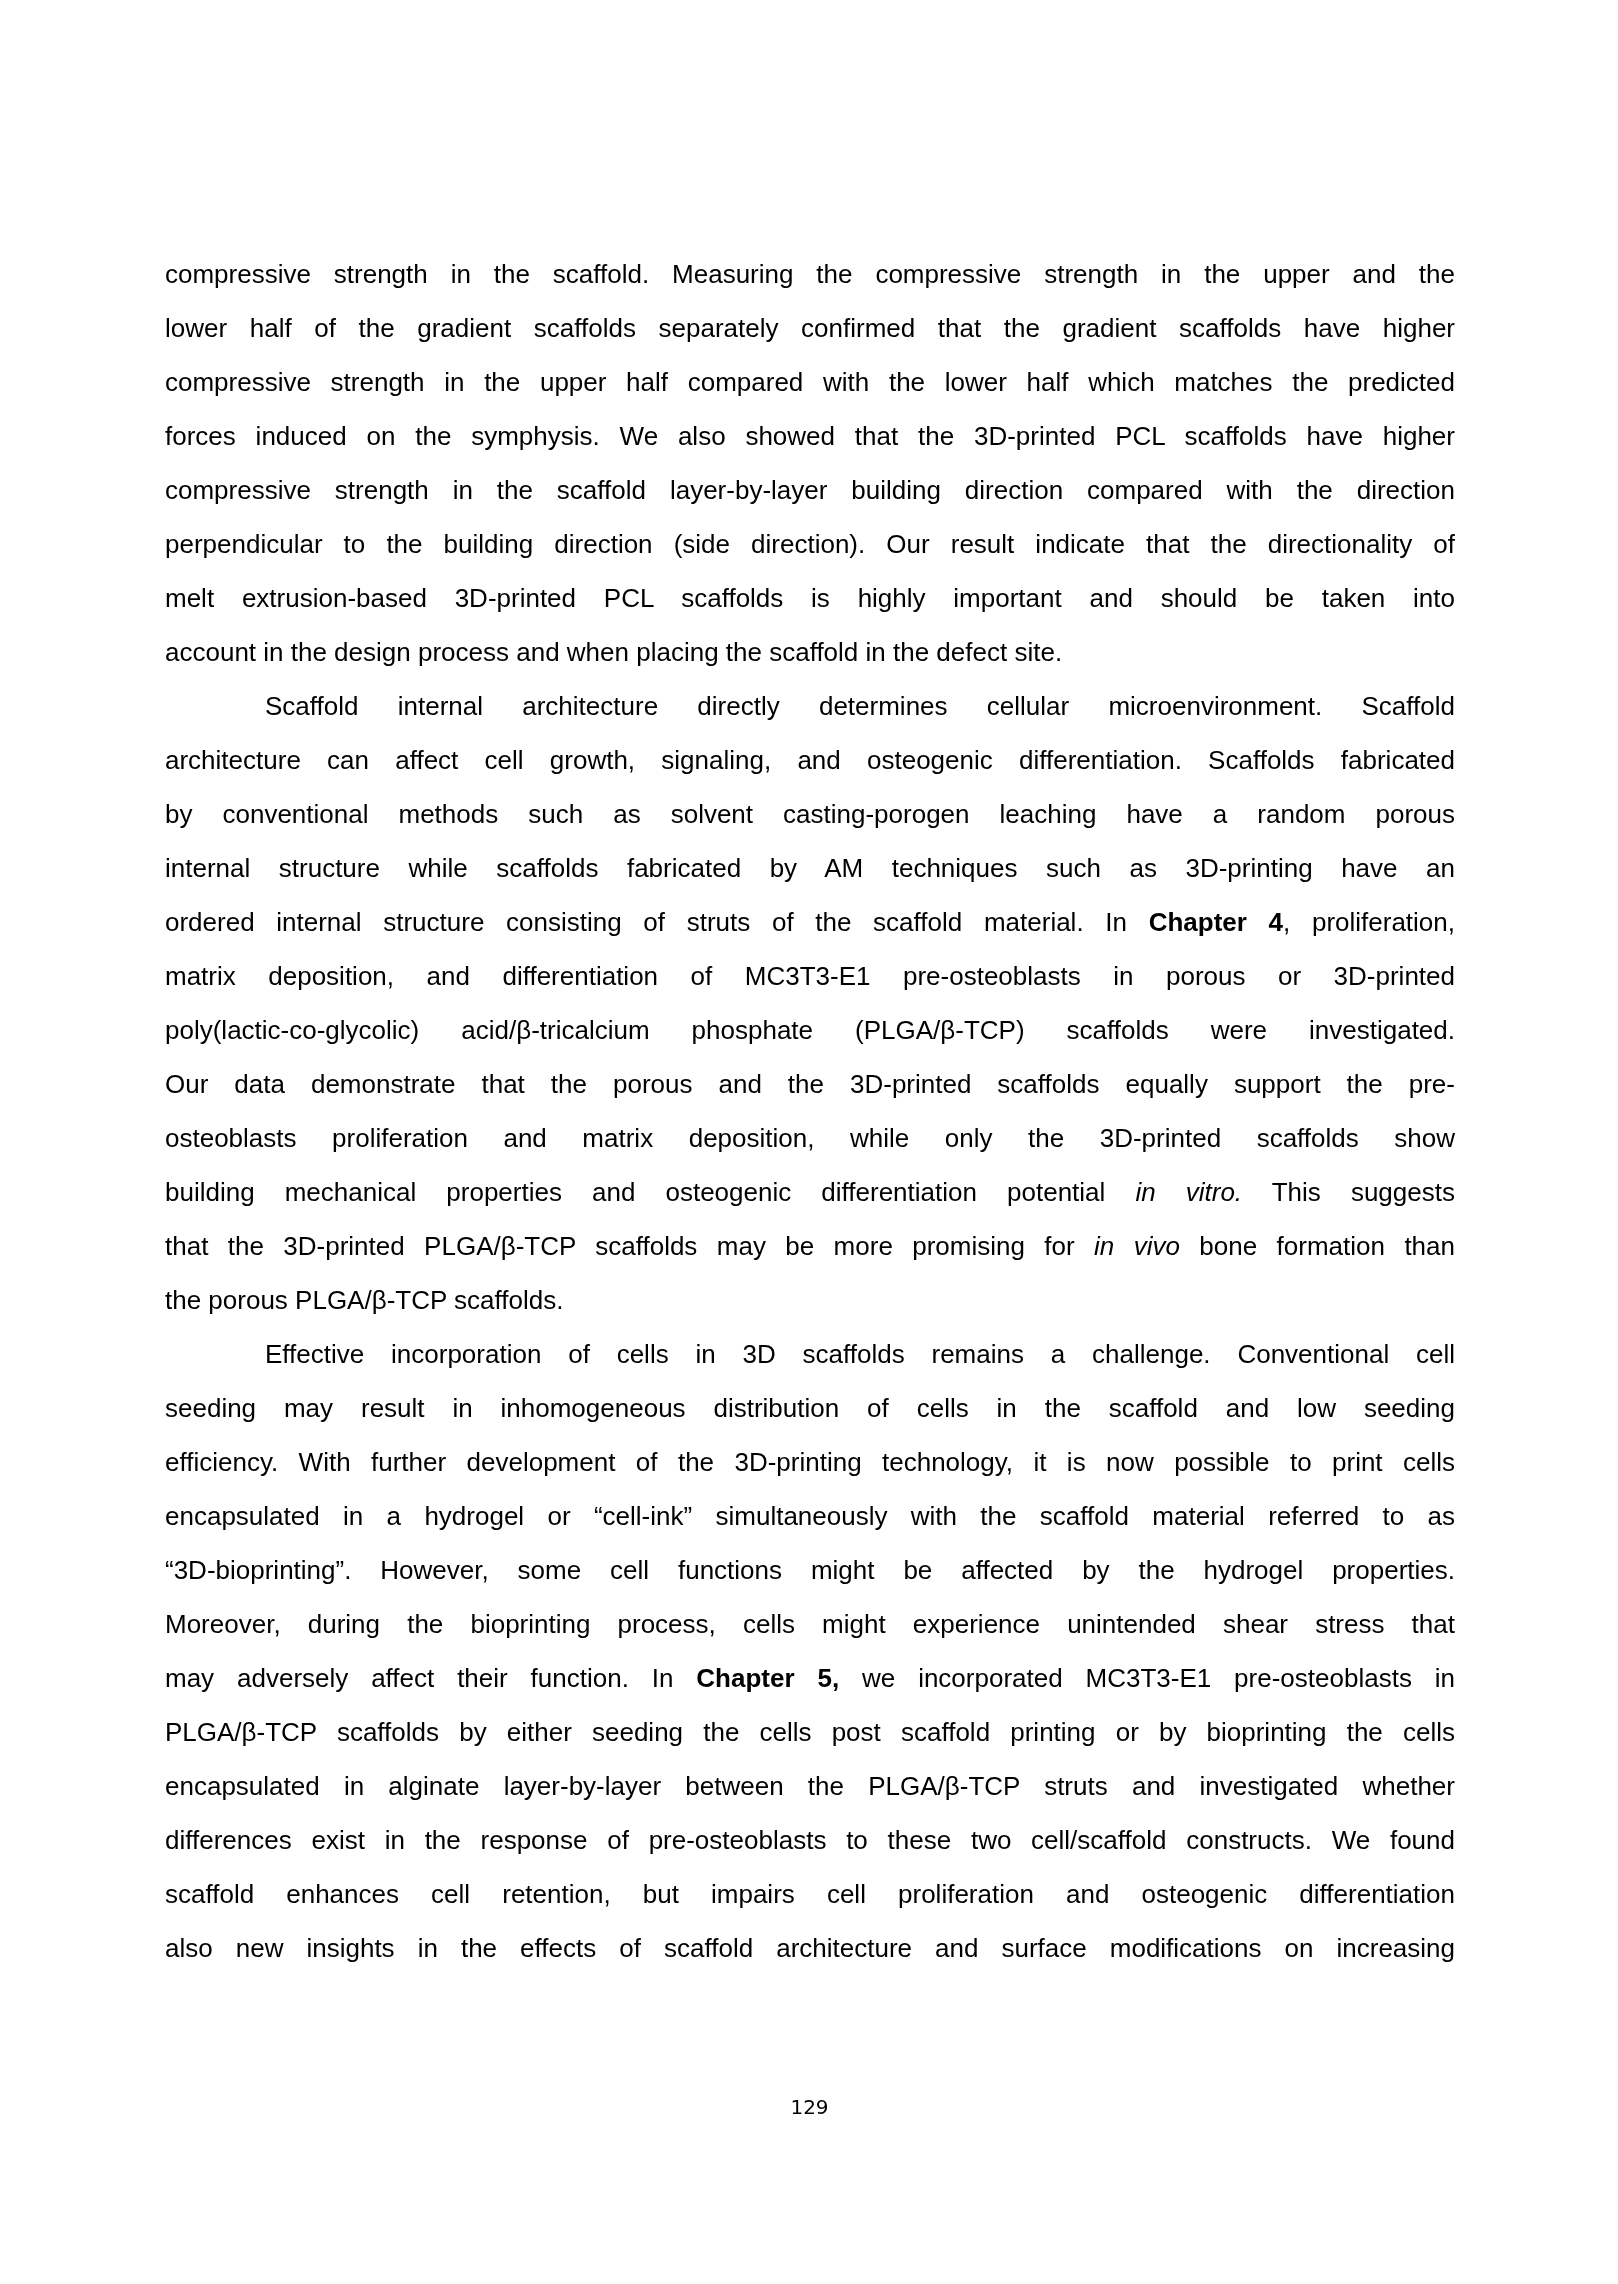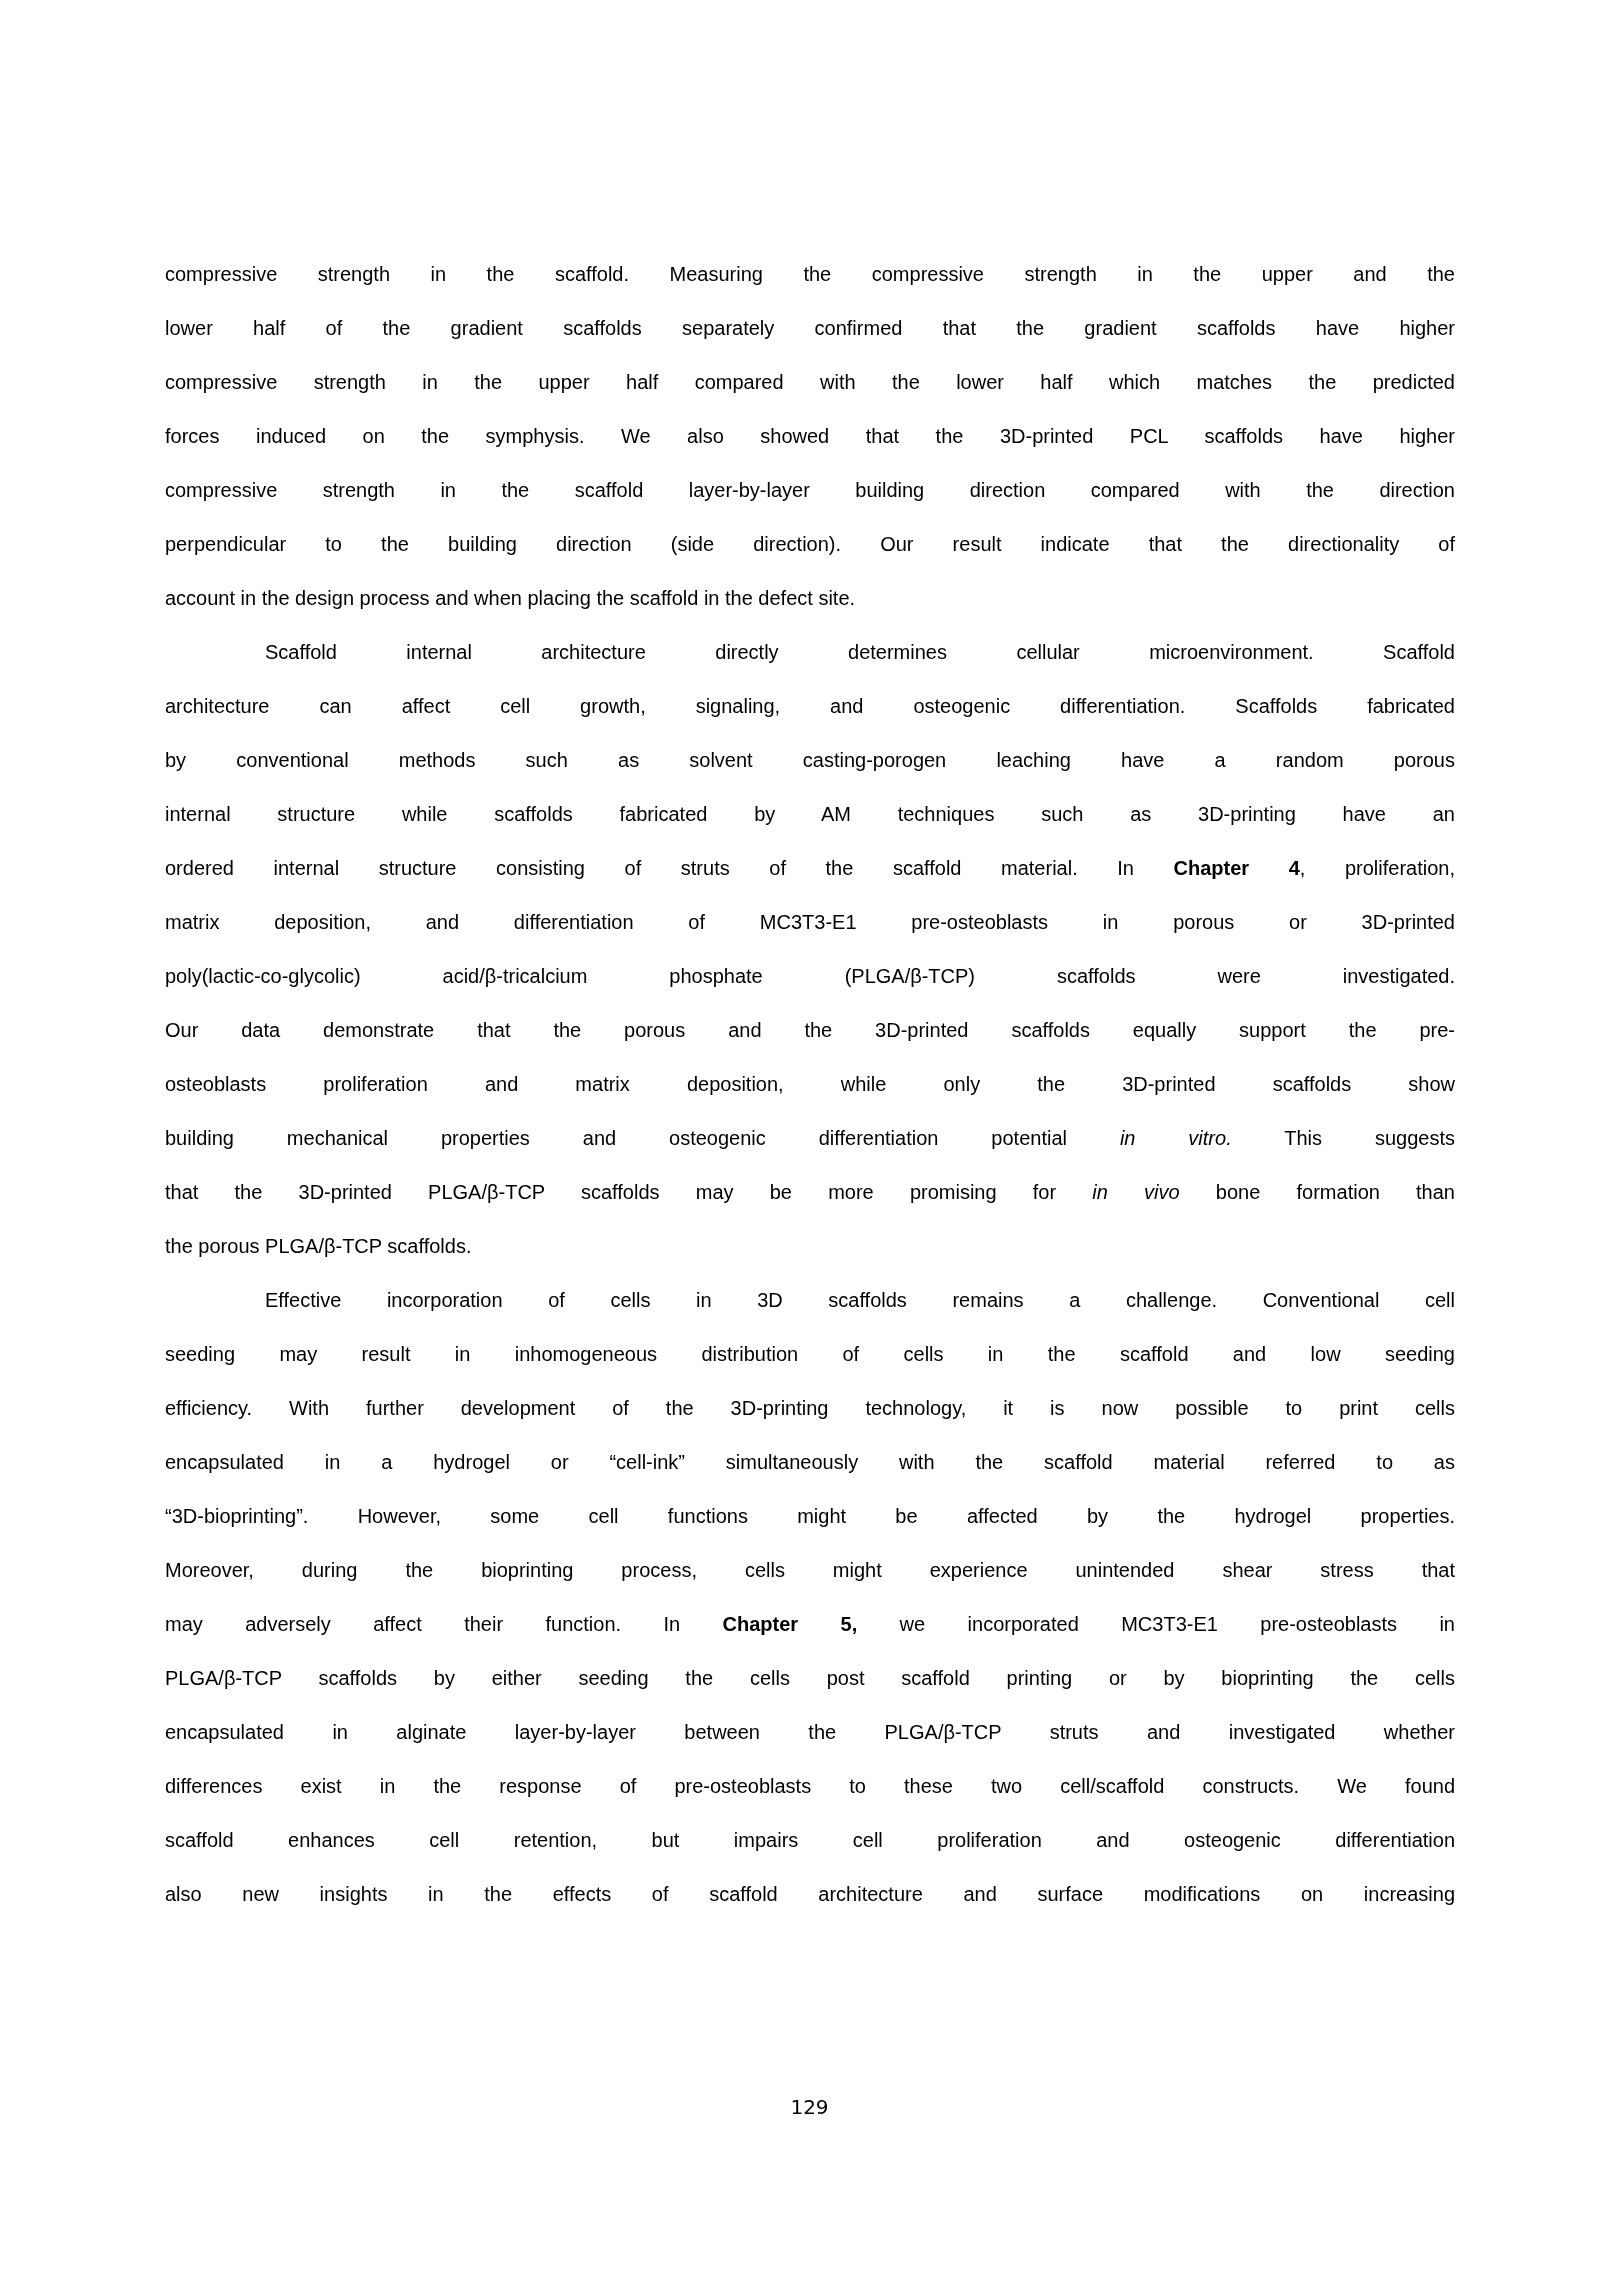--- a/index.html
+++ b/index.html
@@ -14,21 +14,21 @@
     background: #ffffff;
     color: #000000;
     font-family: "Liberation Sans", sans-serif;
     overflow: hidden;
   }
   .text-block {
     position: absolute;
     left: 165px;
     top: 247px;
     width: 1290px;
-    font-size: 20px;
+    font-size: 26px;
     line-height: 54px;
     color: #000000;
   }
   .paragraph { margin: 0; padding: 0; }
   .line {
     text-align: justify;
     text-align-last: justify;
     white-space: normal;
   }
   .line.line-left { text-align-last: left; }
@@ -51,20 +51,21 @@
 
 <div class="page">
   <div class="text-block">
       <div class="paragraph">
         <div class="line"><span>compressive strength in the scaffold. Measuring the compressive strength in the upper and the</span></div>
         <div class="line"><span>lower half of the gradient scaffolds separately confirmed that the gradient scaffolds have higher</span></div>
         <div class="line"><span>compressive strength in the upper half compared with the lower half which matches the predicted</span></div>
         <div class="line"><span>forces induced on the symphysis. We also showed that the 3D-printed PCL scaffolds have higher</span></div>
         <div class="line"><span>compressive strength in the scaffold layer-by-layer building direction compared with the direction</span></div>
         <div class="line"><span>perpendicular to the building direction (side direction). Our result indicate that the directionality of</span></div>
+        <div class="line"><span>melt extrusion-based 3D-printed PCL scaffolds is highly important and should be taken into</span></div>
         <div class="line line-left"><span>account in the design process and when placing the scaffold in the defect site.</span></div>
       </div>
       <div class="paragraph">
         <div class="line first-line-indent"><span>Scaffold internal architecture directly determines cellular microenvironment. Scaffold</span></div>
         <div class="line"><span>architecture can affect cell growth, signaling, and osteogenic differentiation. Scaffolds fabricated</span></div>
         <div class="line"><span>by conventional methods such as solvent casting-porogen leaching have a random porous</span></div>
         <div class="line"><span>internal structure while scaffolds fabricated by AM techniques such as 3D-printing have an</span></div>
         <div class="line"><span>ordered internal structure consisting of struts of the scaffold material. In </span><span class="bold">Chapter 4</span><span>, proliferation,</span></div>
         <div class="line"><span>matrix deposition, and differentiation of MC3T3-E1 pre-osteoblasts in porous or 3D-printed</span></div>
         <div class="line"><span>poly(lactic-co-glycolic) acid/β-tricalcium phosphate (PLGA/β-TCP) scaffolds were investigated.</span></div>

